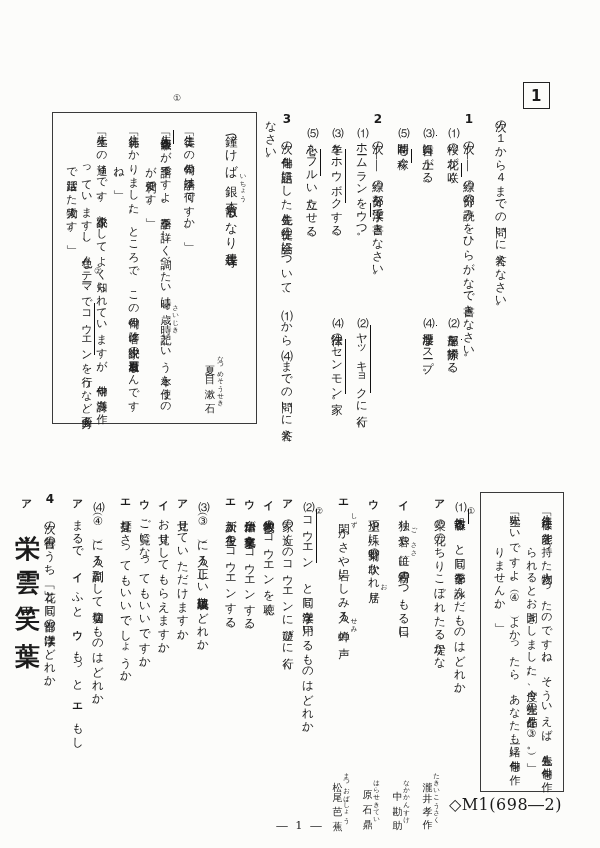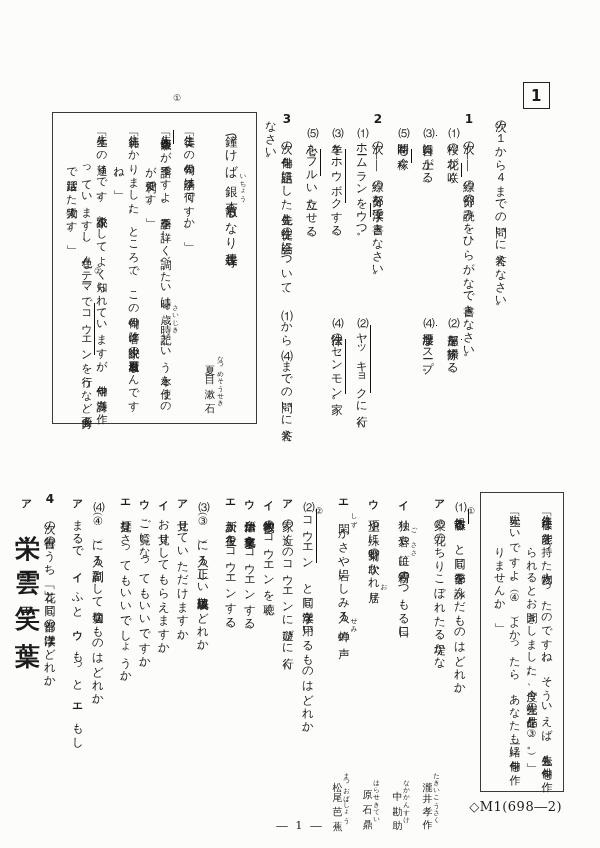--- a/index.html
+++ b/index.html
@@ -74,21 +74,21 @@
   .gyo{
     font-size:25px;font-weight:bold;margin-bottom:13px;margin-top:3px;
     font-family:"DejaVu Serif","Liberation Serif",serif;
   }
 
   .footer-page{
     position:absolute;bottom:16px;left:0;right:0;text-align:center;
     font-size:11.5px;letter-spacing:2px;
   }
   .footer-code{
-    position:absolute;bottom:34px;right:38px;font-size:13px;letter-spacing:0.5px;
+    position:absolute;bottom:34px;right:38px;font-size:16px;letter-spacing:0.5px;
   }
 </style>
 </head>
 <body>
 
 <div class="sheet">
 
   <div class="band band-top">
 
     <div class="bignum">1</div>

